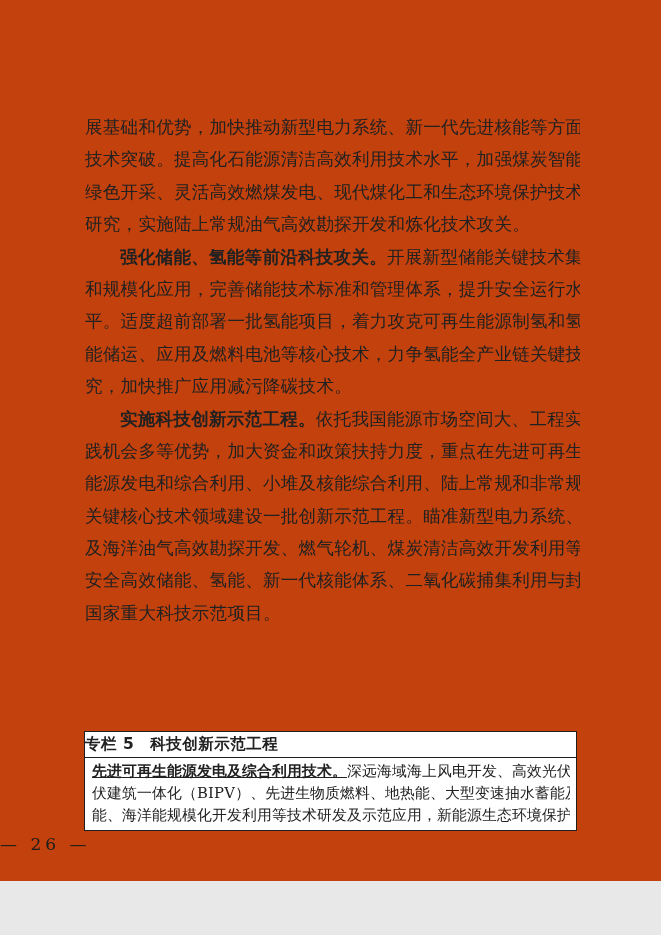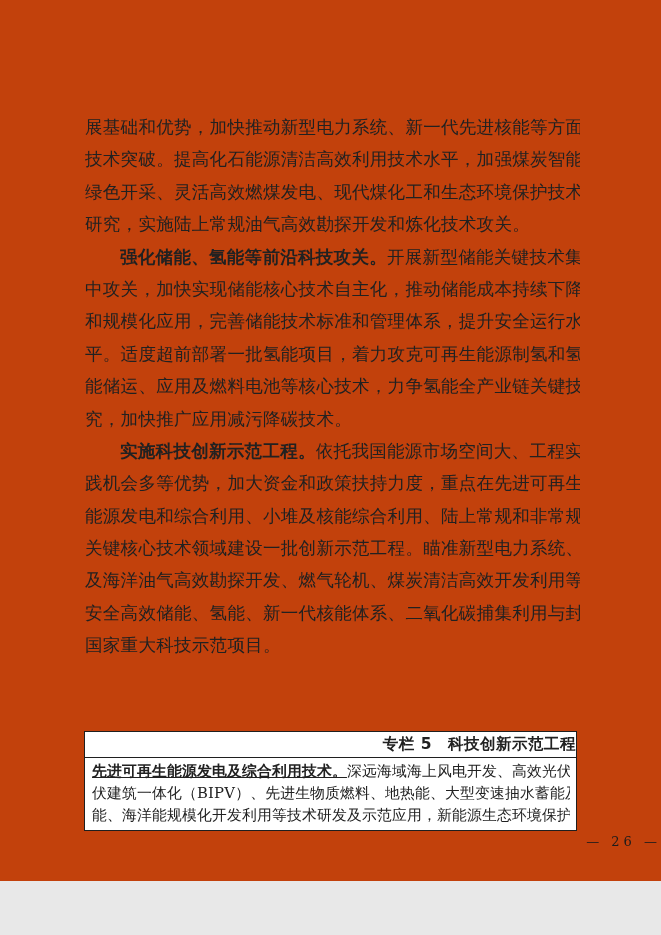--- a/index.html
+++ b/index.html
@@ -51,21 +51,21 @@
     left: 84px;
     top: 731px;
     width: 493px;
     border: 1.5px solid #1f1f1f;
     box-sizing: border-box;
     background: #ffffff;
   }
   .callout-header {
     height: 25px;
     line-height: 25px;
-    text-align: right;
+    text-align: left;
     font-family: "DejaVu Sans", "Liberation Sans", sans-serif;
     font-weight: 700;
     font-size: 15.5px;
     border-bottom: 1.5px solid #1f1f1f;
     letter-spacing: 0.5px;
     overflow: hidden;
   }
   .callout-body {
     padding: 2px 6px 3px 7px;
   }
@@ -79,41 +79,40 @@
     font-family: "DejaVu Sans", "Liberation Sans", sans-serif;
     font-weight: 700;
     text-decoration: underline;
   }
   
   .page-footer {
     position: absolute;
     left: 0;
     top: 834px;
     width: 100%;
-    text-align: right;
-    font-size: 13px;
+    text-align: left;
+    font-size: 17px;
     letter-spacing: 4px;
     color: #1c1c1c;
   }
 </style>
 </head>
 <body>
 
 <div class="page">
 
   <main class="body-text">
       <div class="paragraph">
         <div class="line"><span class="seg">展基础和优势，加快推动新型电力系统、新一代先进核能等方面</span></div>
         <div class="line"><span class="seg">技术突破。提高化石能源清洁高效利用技术水平，加强煤炭智能</span></div>
         <div class="line"><span class="seg">绿色开采、灵活高效燃煤发电、现代煤化工和生态环境保护技术</span></div>
         <div class="line no-fill"><span class="seg">研究，实施陆上常规油气高效勘探开发和炼化技术攻关。</span></div>
       </div>
       <div class="paragraph">
         <div class="line indent"><span class="seg bold-lead">强化储能、氢能等前沿科技攻关。</span><span class="seg">开展新型储能关键技术集</span></div>
-        <div class="line"><span class="seg">中攻关，加快实现储能核心技术自主化，推动储能成本持续下降</span></div>
         <div class="line"><span class="seg">和规模化应用，完善储能技术标准和管理体系，提升安全运行水</span></div>
         <div class="line"><span class="seg">平。适度超前部署一批氢能项目，着力攻克可再生能源制氢和氢</span></div>
         <div class="line"><span class="seg">能储运、应用及燃料电池等核心技术，力争氢能全产业链关键技</span></div>
         <div class="line no-fill"><span class="seg">究，加快推广应用减污降碳技术。</span></div>
       </div>
       <div class="paragraph">
         <div class="line indent"><span class="seg bold-lead">实施科技创新示范工程。</span><span class="seg">依托我国能源市场空间大、工程实</span></div>
         <div class="line"><span class="seg">践机会多等优势，加大资金和政策扶持力度，重点在先进可再生</span></div>
         <div class="line"><span class="seg">能源发电和综合利用、小堆及核能综合利用、陆上常规和非常规</span></div>
         <div class="line"><span class="seg">关键核心技术领域建设一批创新示范工程。瞄准新型电力系统、</span></div>

